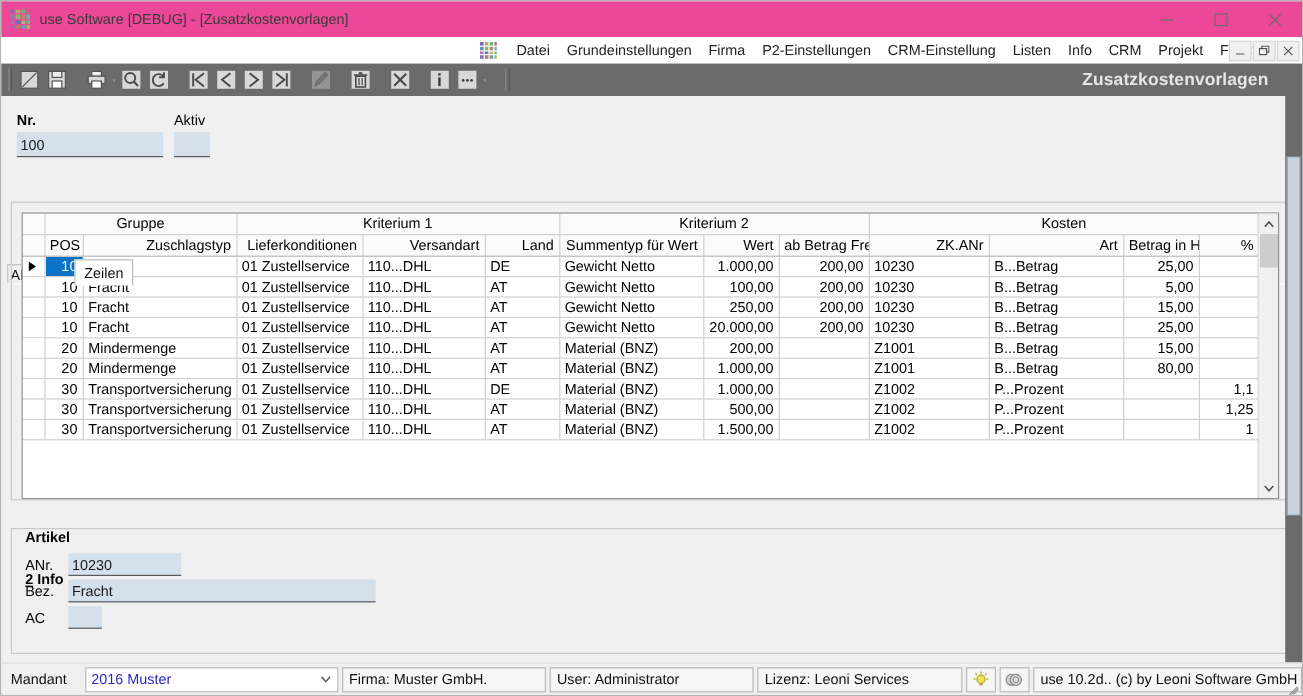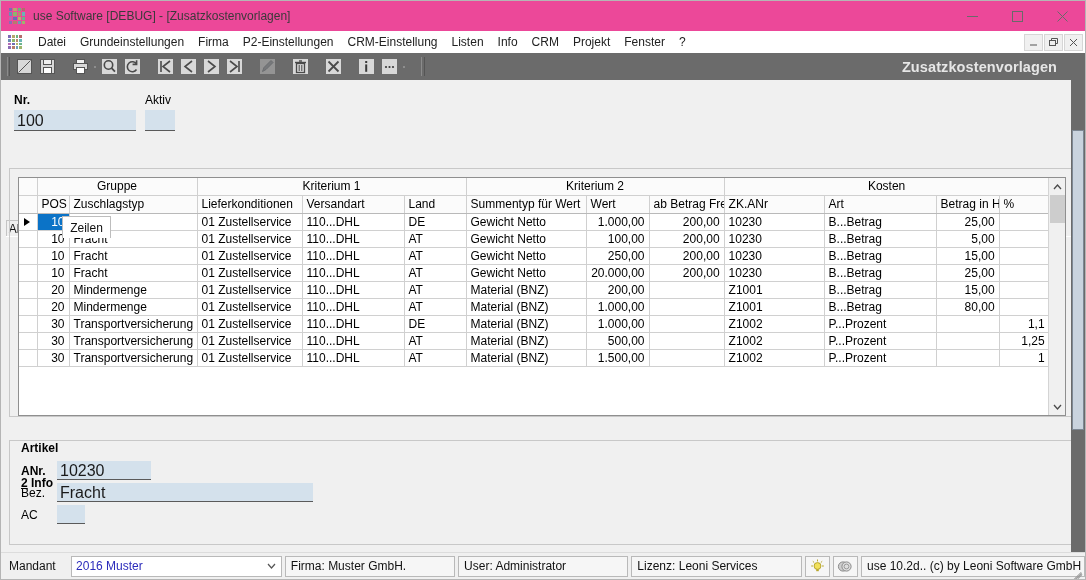--- a/index.html
+++ b/index.html
@@ -44,21 +44,21 @@
   .winbtn {
     width: 45px; height: 30px; display: flex; align-items: center; justify-content: center;
     color: #555;
   }
 
   
   .menubar {
     position: absolute; left: 0; top: 30px; width: 1084px; height: 22px;
     background: #ffffff;
     display: flex; align-items: center;
-    font-size: 12px; color: #1a1a1a;
+    font-size: 12px; color: #1a1a1a; justify-content: flex-end;
   }
   .menubar .app-icon { margin-left: 7px; margin-right: 9px; width: 14px; height: 14px;}
   .menu-item { padding: 2px 7px; white-space: nowrap; color: #222; }
   .mdibtns {
     position: absolute; right: 2px; top: 3px; height: 17px; display: flex; gap: 1px;
   }
   .mdibtn {
     width: 19px; height: 17px; display: flex; align-items: center; justify-content: center;
     font-size: 10px; color: #666; background: #f0f0f0; border: 1px solid #d6d6d6;
   }
@@ -121,21 +121,21 @@
 
   
   .field-label { position: absolute; font-size: 12px; color: #000000; }
   .lbl-bold { font-weight: bold; }
   .inp {
     position: absolute;
     background: #d4e1ec;
     border: none;
     border-bottom: 1px solid #5a5a5a;
     font-family: "Liberation Sans", sans-serif;
-    font-size: 16px; color: #1a1a1a;
+    font-size: 12px; color: #1a1a1a;
     padding: 1px 3px 0 3px;
     outline: none;
   }
 
   
   .tabstrip {
     position: absolute; left: 5px; top: 136px; width: 1070px; height: 21px;
   }
   .tabstrip-line {
     position: absolute; left: 0; bottom: 0; width: 1070px; height: 1px; background: #fff;
@@ -196,21 +196,21 @@
     color: #000;
     background: #fff;
   }
   table.grid tr.grouprow th {
     text-align: center;
     background: #fbfbfb;
     border-bottom: 1px solid #d0d0d0;
     height: 17px;
   }
   table.grid tr.colrow th {
-    text-align: left;
+    text-align: right;
     background: #fbfbfb;
     border-bottom: 1px solid #b9b9b9;
     height: 18px;
   }
   td.num { text-align: right; }
   td.rowind {
     background: #fbfbfb; padding: 0;
     position: relative;
   }
   td.rowind.sel::after {
@@ -761,21 +761,21 @@
     </div>
 
     <div class="groupbox" style="left:8px; top:360px; width:1064px; height:105px;">
       <div class="groupbox-title">
         <u>2</u>&nbsp;<span>Info</span>
       </div>
     </div>
 
     <span class="field-label artikel-lbl" style="left:20px; top:361px;">Artikel</span>
 
-    <span class="field-label" style="left:20px; top:384px;font-weight:bold;">ANr.</span>
+    <span class="field-label" style="left:20px; top:384px;">ANr.</span>
     <input class="inp" style="left: 56px; top: 381px; width: 94px; height: 19px;" value="10230">
 
     <span class="field-label" style="left:20px; top:406px;">Bez.</span>
     <input class="inp" style="left: 56px; top: 403px; width: 256px; height: 19px;" value="Fracht">
 
     <span class="field-label" style="left:20px; top:428px;">AC</span>
     <input class="inp" style="left: 56px; top: 425px; width: 28px; height: 19px;" value="">
 
     <div class="outer-scroll">
       <div class="sb-track"></div>

